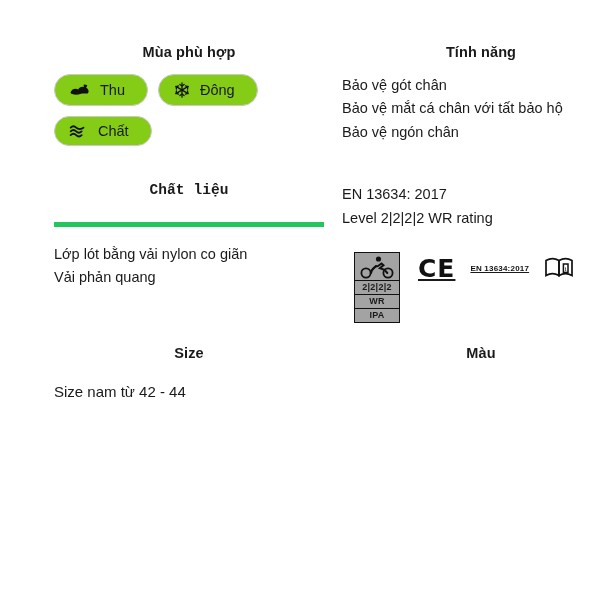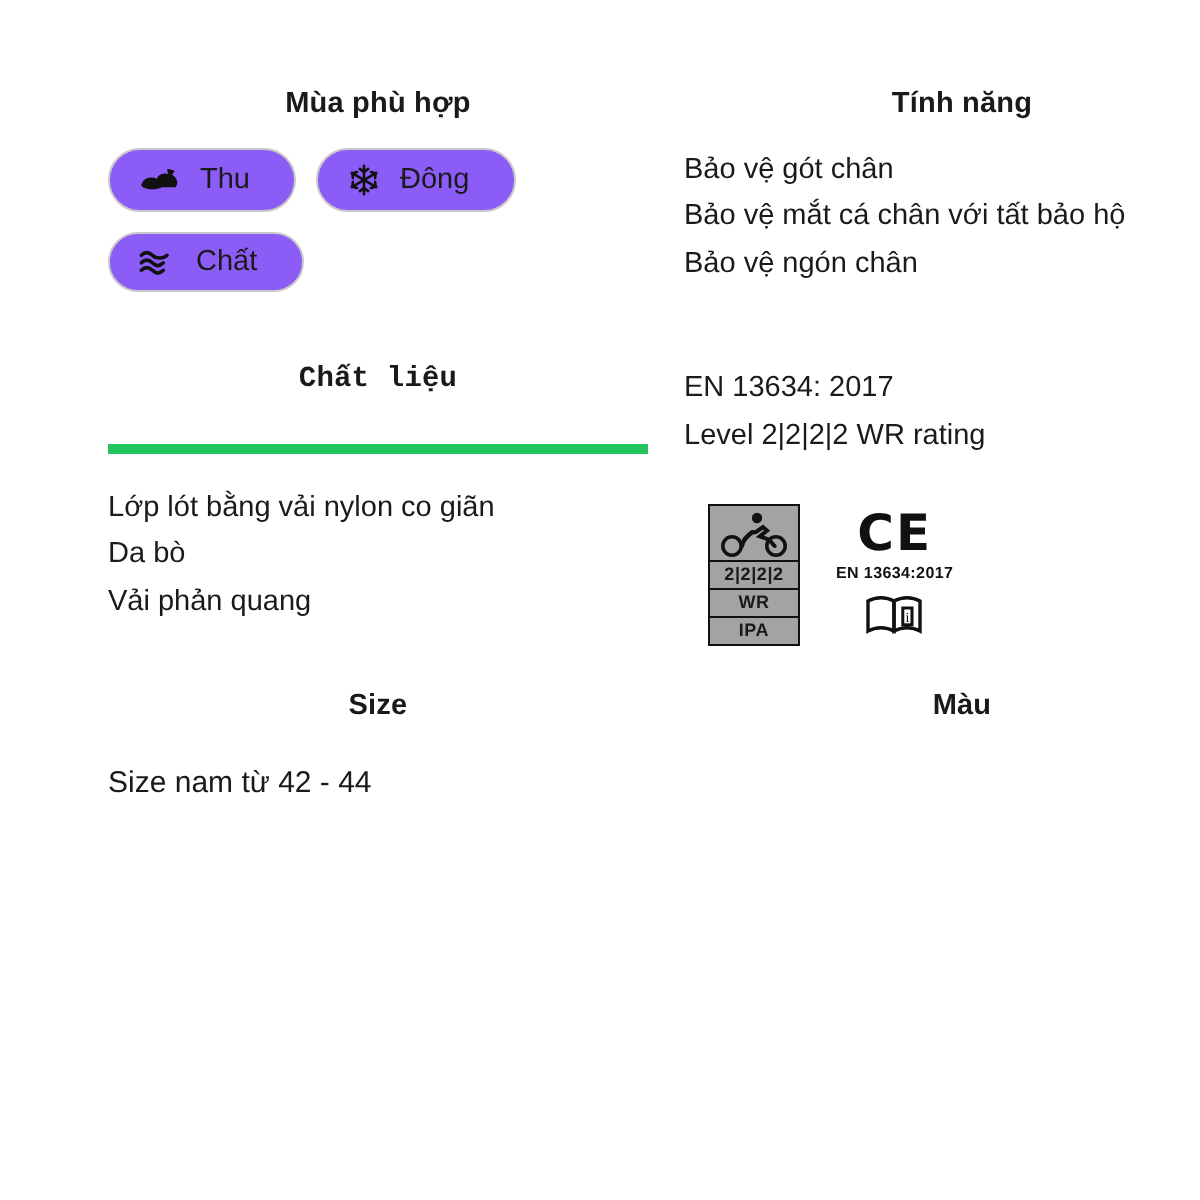--- a/index.html
+++ b/index.html
@@ -42,21 +42,21 @@
 
   
   .pill-row { display: flex; flex-wrap: wrap; gap: 10px; }
   .pill {
     display: inline-flex;
     align-items: center;
     gap: 9px;
     border: 1px solid #c9c9c9;
     border-radius: 17px;
     padding: 6px 22px 6px 14px;
-    background: #8b5cf6;
+    background: #84cc16;
     font-size: 14.5px;
     color: #1a1a1a;
     line-height: 1;
     min-height: 30px;
   }
   .pill svg { display: block; }
 
   
   .txt-list { margin: 0; padding: 0; list-style: none; }
   .txt-list li {
@@ -93,24 +93,25 @@
     letter-spacing: 0.3px;
     padding: 1px 0;
     line-height: 1.2;
   }
   .pict .cell:last-child { border-bottom: none; }
   .pict .rider { padding: 2px 0 1px; }
   .pict .rider svg { display: block; margin: 0 auto; }
 
   .ce-wrap {
     display: flex;
-    flex-direction: column;
+    flex-direction: row;
     align-items: center;
-    gap: 3px;
+    gap: 15px;
     padding-top: 2px;
+    text-decoration: underline;
   }
   .ce-mark {
     font-family: "DejaVu Sans", sans-serif;
     font-weight: bold;
     font-size: 25px;
     line-height: 1;
     letter-spacing: 1px;
     color: #111;
   }
   .ce-norm {
@@ -199,21 +200,20 @@
       </ul>
     </div>
   </div>
 
   <div class="grid" style="padding-top:36px;">
 
     <div class="col-left">
       <div class="sec-title ruled">Chất liệu</div>
       <ul class="txt-list mats">
         <li>Lớp lót bằng vải nylon co giãn</li>
-        <li>Da bò</li>
         <li>Vải phản quang</li>
       </ul>
     </div>
 
     <div class="col-right">
       <ul class="txt-list std-list">
         <li>EN 13634: 2017</li>
         <li>Level 2|2|2|2 WR rating</li>
       </ul>
 

